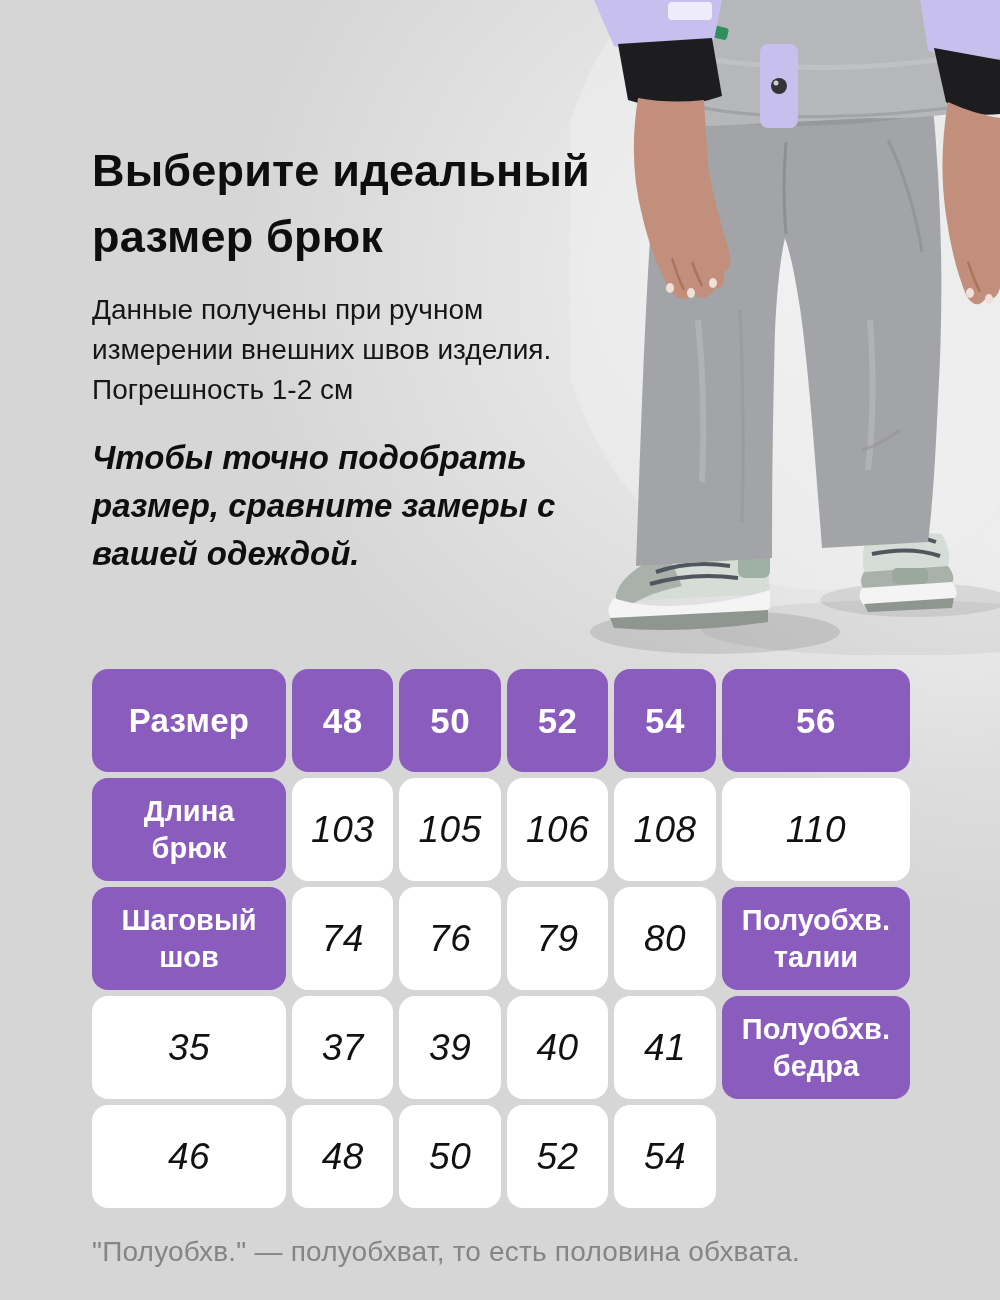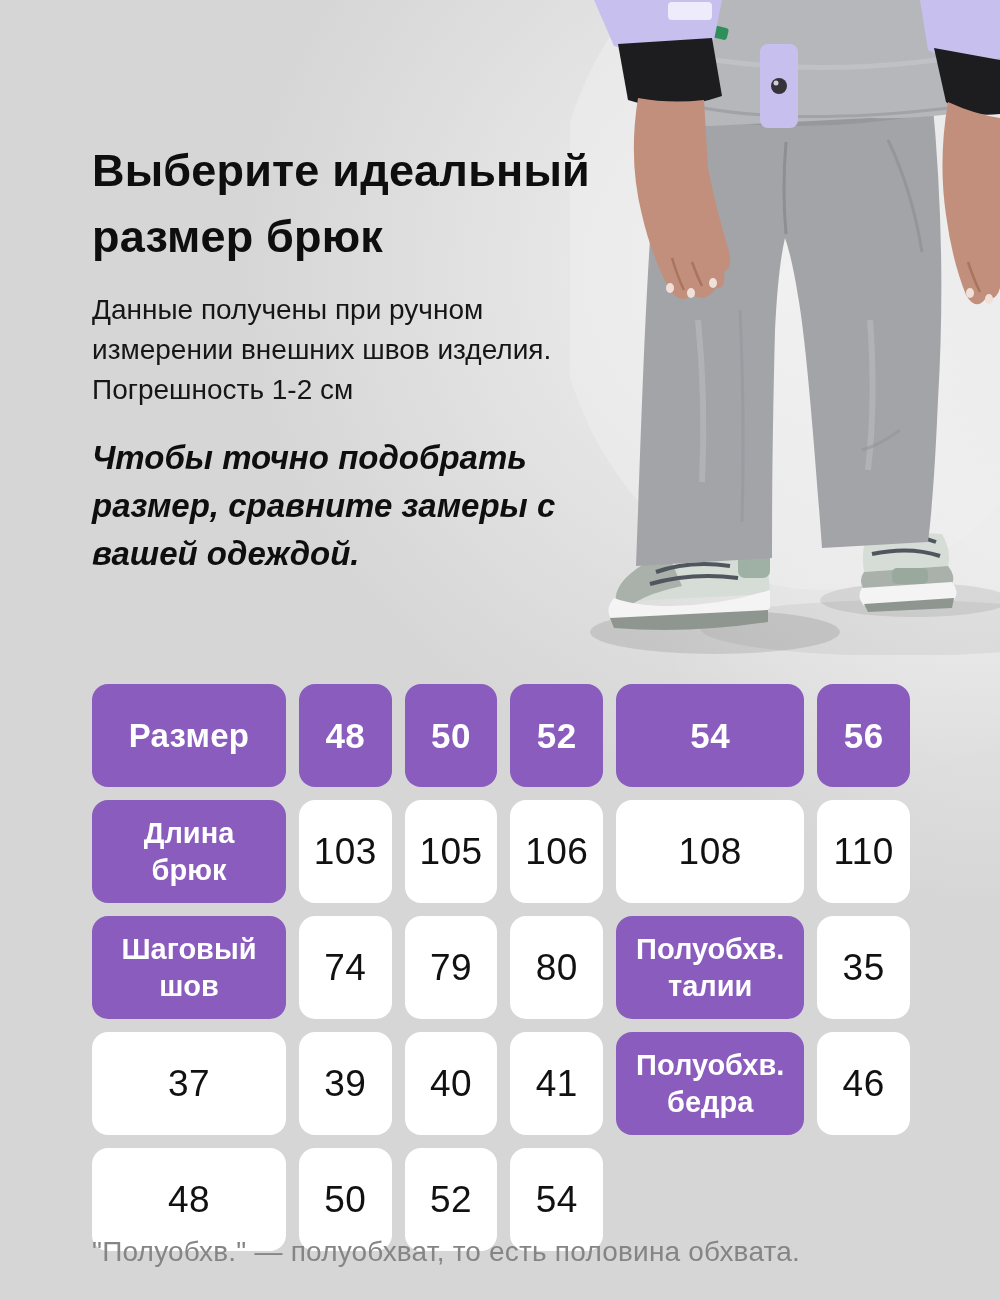--- a/index.html
+++ b/index.html
@@ -52,44 +52,45 @@
     max-width: 485px;
     font-size: 33px;
     line-height: 1.45;
     font-weight: 700;
     color: #0e0e0e;
     font-style: italic;
   }
   .size-table {
     position: absolute;
     left: 92px;
-    top: 684px;
+    top: 669px;
     width: 818px;
     display: grid;
     grid-template-columns: 194px repeat(5, 1fr);
     grid-auto-rows: 103px;
-    gap: 13px;
+    gap: 6px;
   }
   .cell {
     border-radius: 16px;
     display: flex;
     align-items: center;
     justify-content: center;
     text-align: center;
   }
   .cell.purple {
     background: #8a5cbe;
     color: #ffffff;
   }
   .cell.white {
     background: #ffffff;
     color: #111111;
     font-size: 37px;
     font-weight: 500;
     letter-spacing: 0.5px;
+    font-style: italic;
   }
   .cell.header-label {
     font-size: 33px;
     font-weight: 600;
     letter-spacing: 0.3px;
   }
   .cell.header-size {
     font-size: 35px;
     font-weight: 700;
     letter-spacing: 0.5px;
@@ -206,20 +207,21 @@
 
     <div class="cell purple row-label">Длина брюк</div>
     <div class="cell white">103</div>
     <div class="cell white">105</div>
     <div class="cell white">106</div>
     <div class="cell white">108</div>
     <div class="cell white">110</div>
 
     <div class="cell purple row-label">Шаговый шов</div>
     <div class="cell white">74</div>
+    <div class="cell white">76</div>
     <div class="cell white">79</div>
     <div class="cell white">80</div>
 
     <div class="cell purple row-label">Полуобхв. талии</div>
     <div class="cell white">35</div>
     <div class="cell white">37</div>
     <div class="cell white">39</div>
     <div class="cell white">40</div>
     <div class="cell white">41</div>
 

